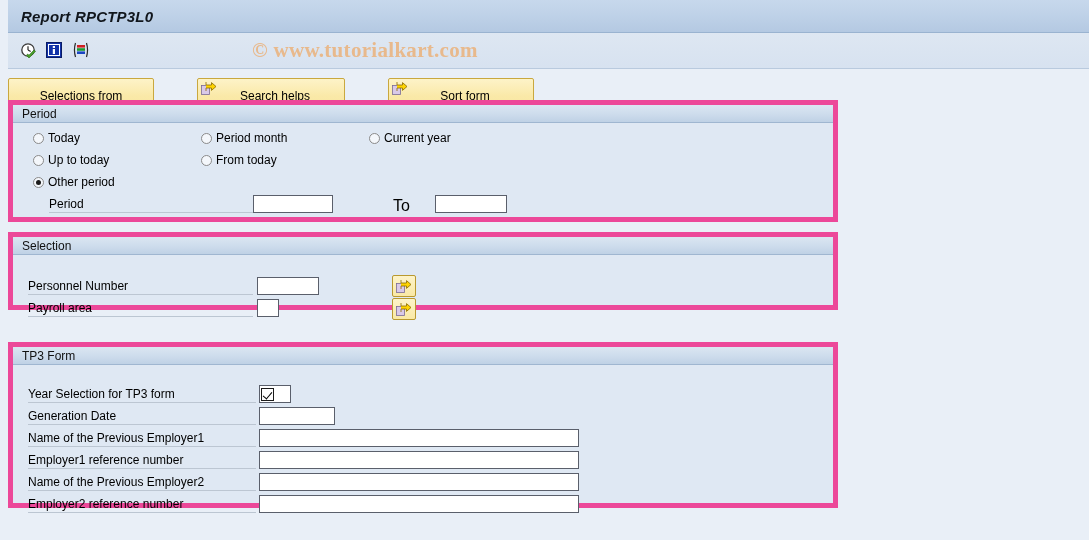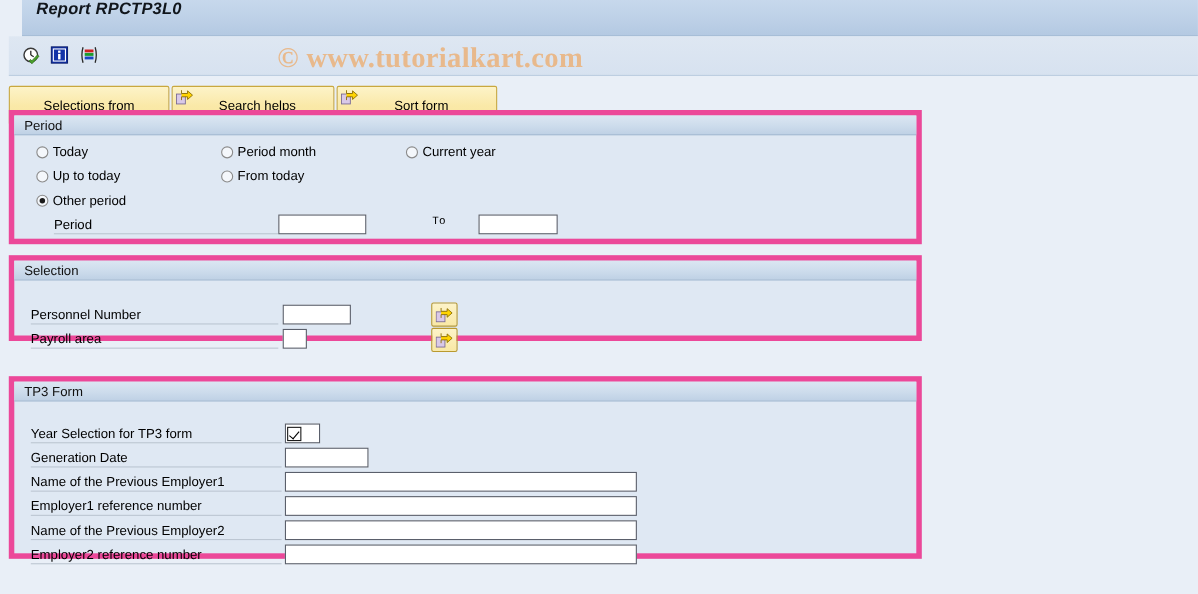--- a/index.html
+++ b/index.html
@@ -9,58 +9,58 @@
     font-family:"Liberation Sans", sans-serif;
     font-size:12px;
     color:#000;
     overflow:hidden;
     position:relative;
   }
   .app{position:absolute;inset:0;}
 
   
   .titlebar{
-    position:absolute;left:20px;top:0;right:0;height:32px;
+    position:absolute;left:8px;top:0;right:0;height:32px;
     background:linear-gradient(to bottom,#c7d8ec 0%,#bfd2e8 45%,#b4c9e2 100%);
     border-bottom:1px solid #9ab3d0;
-    display:flex;align-items:flex-start;
+    display:flex;align-items:center;
   }
   .titlebar .ttl{
     font-style:italic;font-weight:bold;font-size:15px;
     color:#11161c;padding-left:13px;letter-spacing:.2px;
   }
 
   
   .toolbar{
     position:absolute;left:8px;top:33px;right:0;height:35px;
     background:linear-gradient(to bottom,#dee7f2 0%,#d7e2f0 100%);
     border-bottom:1px solid #b9cade;
     display:flex;align-items:center;
   }
   .tb-icons{display:flex;align-items:center;gap:8px;padding-left:12px;}
   .tb-btn{width:18px;height:18px;position:relative;cursor:pointer;display:block;}
 
   .watermark{
     position:absolute;left:252px;top:38px;
     font-family:"Liberation Serif", serif;
-    font-size:26px;font-weight:bold;color:#e8b98c;
+    font-size:21px;font-weight:bold;color:#e8b98c;
     white-space:nowrap;letter-spacing:.3px;
   }
 
   
   .btnrow{position:absolute;left:8px;top:78px;display:flex;gap:2px;}
   .sapbtn{
     height:36px;min-width:136px;
     background:linear-gradient(to bottom,#fdf3c8 0%,#fae9a8 50%,#f7e49c 100%);
     border:1px solid #c9a83f;border-radius:2px;
     display:flex;align-items:center;justify-content:center;
     font-size:12px;color:#000;cursor:pointer;position:relative;
     padding:0 6px;box-sizing:border-box;
   }
-  .sapbtn.wicon{padding-left:14px;justify-content:center;}
+  .sapbtn.wicon{padding-left:14px;justify-content:center;margin-left:41px;}
   .sapbtn .bicon{position:absolute;left:3px;top:2px;width:16px;height:15px;}
 
   
   .group{
     position:absolute;left:8px;width:830px;
     border:5px solid #ec4899;
     background:#dfe8f3;
     box-sizing:border-box;
   }
   .group > .ghead{
@@ -88,21 +88,21 @@
   .rlabel{font-size:12px;color:#000;white-space:nowrap;}
 
   
   .flabel{
     position:absolute;font-size:12px;color:#000;
     border-bottom:1px solid #bcc6d2;
     box-sizing:border-box;
     padding-bottom:1px;
     white-space:nowrap;
   }
-  .plainlabel{position:absolute;font-size:10px;color:#000;white-space:nowrap;font-family:Liberation Mono, monospace;}
+  .plainlabel{position:absolute;font-size:16px;color:#000;white-space:nowrap;}
 
   
   .inp{
     position:absolute;height:18px;
     background:#fff;border:1px solid #5a5f6b;
     box-sizing:border-box;font-size:12px;
     font-family:"Liberation Sans", sans-serif;
     padding:0 2px;color:#000;outline:none;
   }
   .chkfield{

